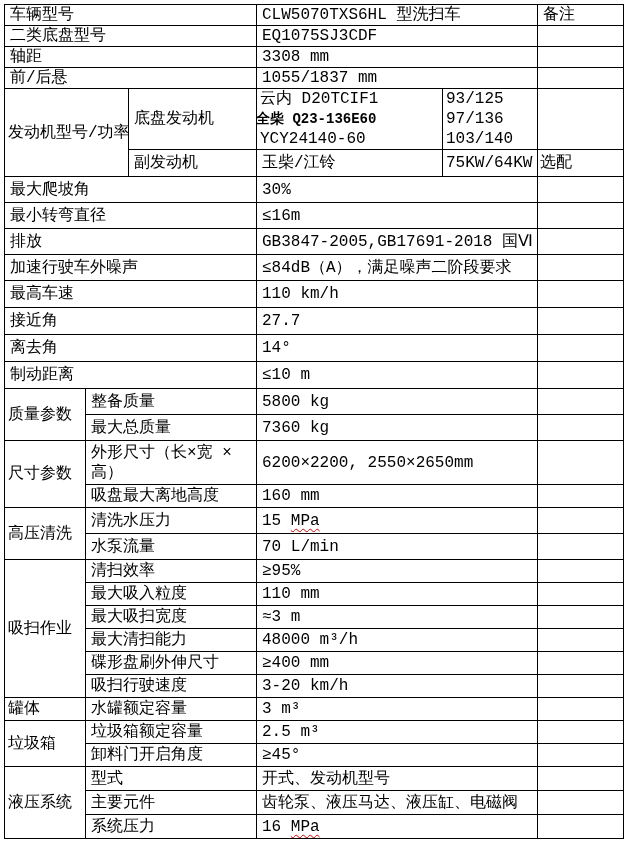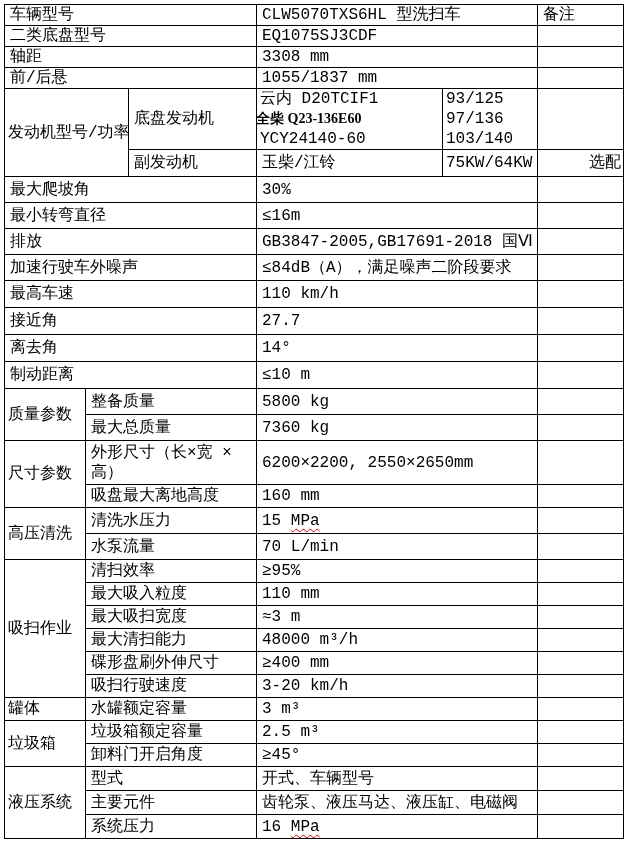--- a/index.html
+++ b/index.html
@@ -21,32 +21,32 @@
     overflow:hidden;
     white-space:normal;
   }
   td.group{padding:0 3px;white-space:nowrap;margin-left:32px;}
   td.nowrap{white-space:nowrap;}
   tr.h23{height:23px} tr.h24{height:24px} tr.h25{height:14px}
   tr.h26{height:26px} tr.h27{height:27px} tr.h44{height:44px}
   tr.h60{height:60px}
   .eng-lines div{line-height:20px;white-space:nowrap;}
   .alt-font{
-    font-family:Liberation Serif, serif;
+    font-family:Liberation Mono, monospace;
     font-weight:bold;font-size:14px;margin-left:-4px;
   }
   .sp{
     text-decoration:underline;
     text-decoration-style:wavy;
     text-decoration-color:#cc0000;
     text-decoration-thickness:1px;
     text-underline-offset:3px;
     text-align:center;
   }
-  td.center{text-align:right;padding:0 2px;}
+  td.center{text-align:left;padding:0 2px;}
   td.tight{padding:0 3px;white-space:nowrap;}
 </style>
 </head>
 <body>
 
 <table class="spec">
   <colgroup>
     <col style="width:81px">
       <col style="width:43px">
       <col style="width:128px">
@@ -234,21 +234,21 @@
     </tr>
     <tr class="h23">
       <td colspan="2">卸料门开启角度</td>
       <td colspan="2">≥45°</td>
       <td></td>
     </tr>
 
     <tr class="h24">
       <td rowspan="3" class="group">液压系统</td>
       <td colspan="2">型式</td>
-      <td colspan="2">开式、车辆型号</td>
+      <td colspan="2">开式、发动机型号</td>
       <td></td>
     </tr>
     <tr class="h24">
       <td colspan="2">主要元件</td>
       <td colspan="2" class="nowrap">齿轮泵、液压马达、液压缸、电磁阀</td>
       <td></td>
     </tr>
     <tr class="h24">
       <td colspan="2">系统压力</td>
       <td colspan="2"><span>16</span> <span class="sp">MPa</span></td>

